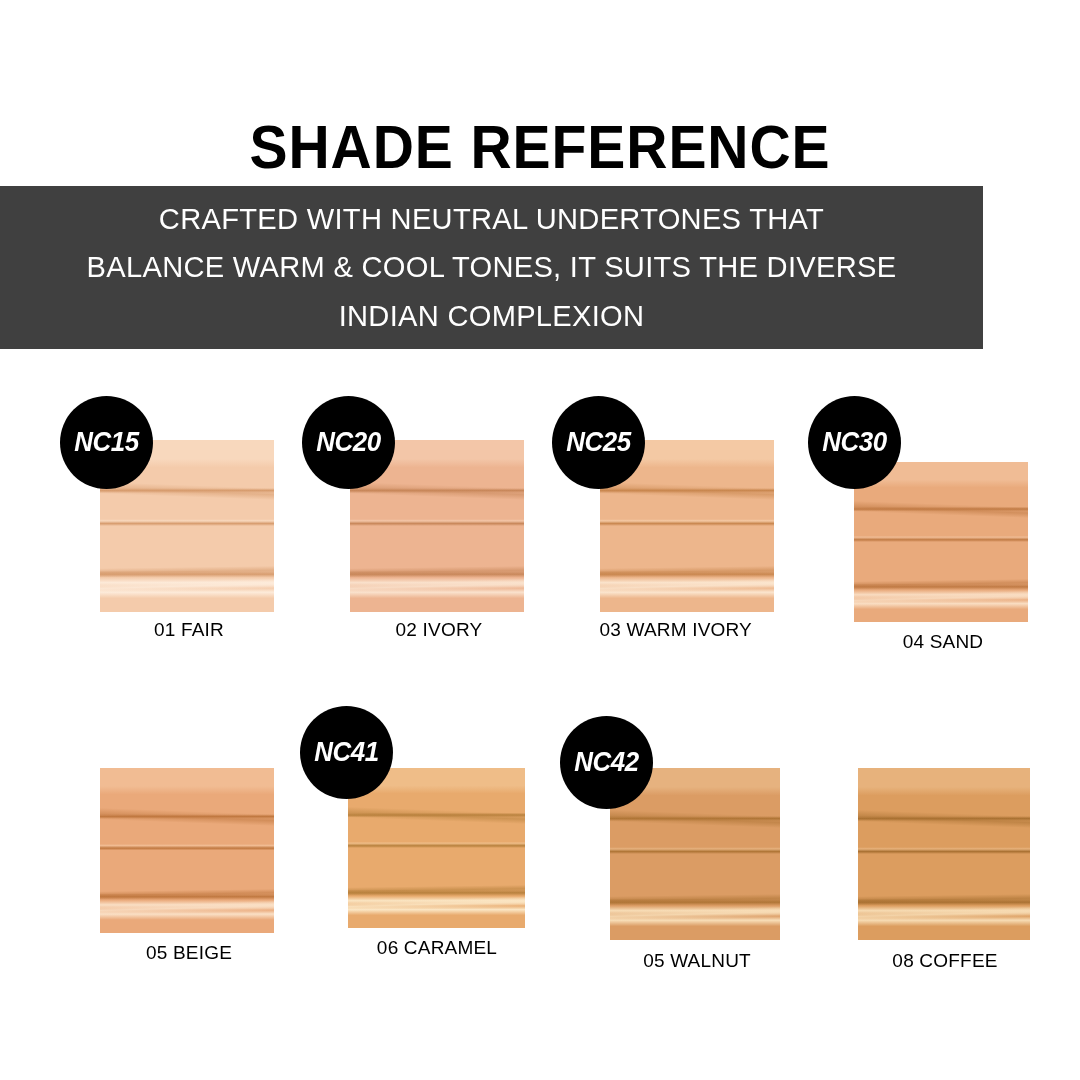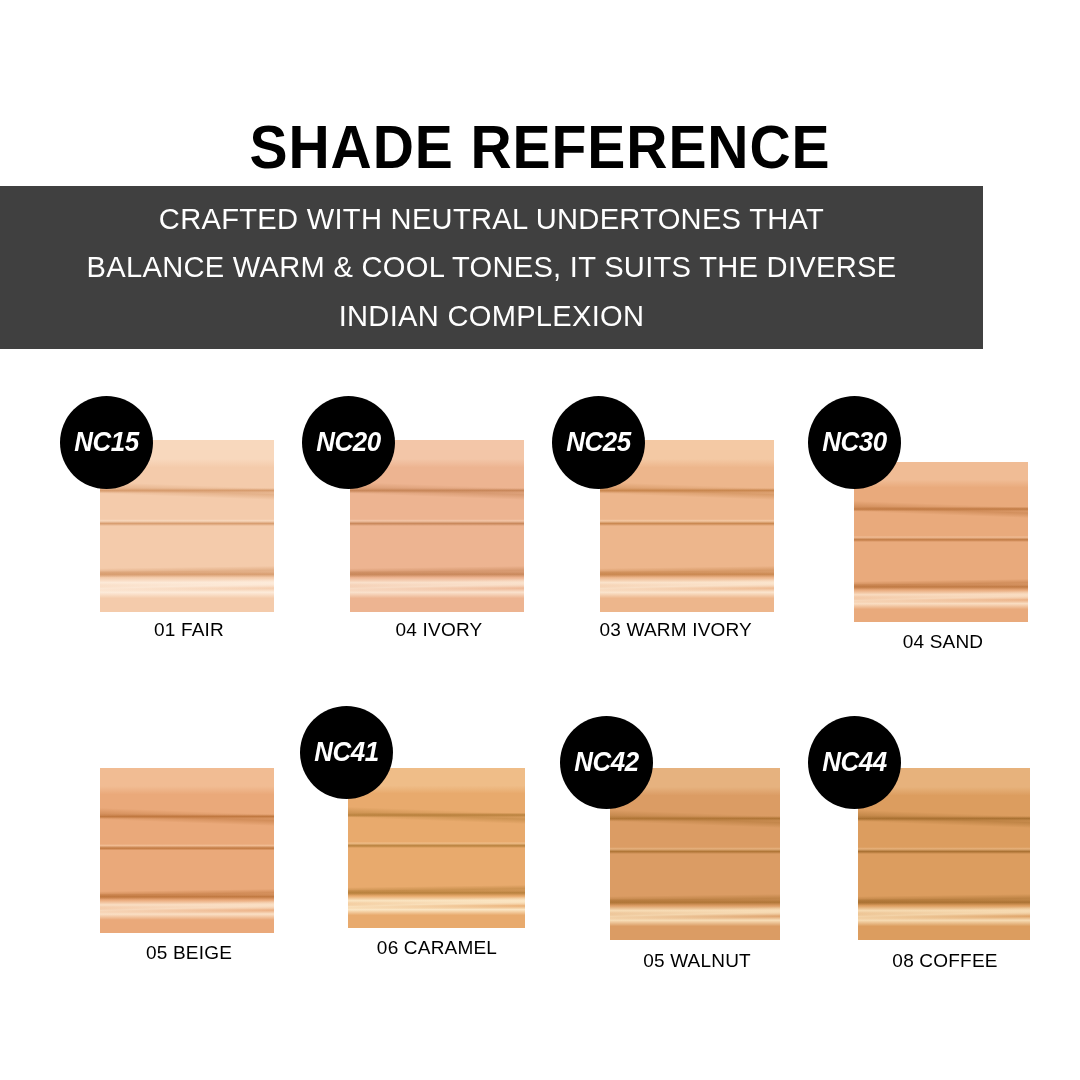--- a/index.html
+++ b/index.html
@@ -153,21 +153,21 @@
   <div class="shade-cell" style="left:302px; top:396px; width:250px; height:270px;">
     <div class="swatch" style="left:48px; top:44px; width:174px; height:172px;">
       <div class="swatch-surface" style="background: linear-gradient(rgb(243, 198, 168) 0%, rgb(243, 198, 168) 11%, rgb(237, 180, 145) 16%, rgb(237, 180, 145) 28%, rgb(200, 135, 90) 29.4%, rgb(237, 180, 145) 30.8%, rgb(237, 180, 145) 46%, rgb(243, 198, 168) 47%, rgb(200, 135, 90) 48.6%, rgb(237, 180, 145) 50%, rgb(237, 180, 145) 76%, rgb(200, 135, 90) 78%, rgb(237, 180, 145) 80%, rgb(250, 226, 205) 83%, rgb(237, 180, 145) 86%, rgb(250, 226, 205) 88.5%, rgb(237, 180, 145) 92%, rgb(237, 180, 145) 100%);"></div>
     <div class="streak" style="top: 26%; height: 7%; background: linear-gradient(rgba(0, 0, 0, 0) 0%, rgb(200, 135, 90) 55%, rgba(0, 0, 0, 0) 100%); opacity: 0.55; transform: rotate(2.1deg);"></div>
         <div class="streak" style="top: 74%; height: 5%; background: linear-gradient(rgba(0, 0, 0, 0) 0%, rgb(200, 135, 90) 50%, rgba(0, 0, 0, 0) 100%); opacity: 0.6; transform: rotate(-0.8deg);"></div>
         <div class="streak" style="top: 82%; height: 6%; background: linear-gradient(rgba(255, 255, 255, 0) 0%, rgb(250, 226, 205) 50%, rgba(255, 255, 255, 0) 100%); opacity: 0.85; transform: rotate(-1.6deg);"></div>
       </div>
     <div class="badge" style="left:0px; top:0px;">
       <span class="badge-label">NC20</span>
     </div>
-    <div class="shade-name" style="left:-18px; top:222px; width:310px;">04 IVORY</div>
+    <div class="shade-name" style="left:-18px; top:222px; width:310px;">02 IVORY</div>
   </div>
 
   <div class="shade-cell" style="left:552px; top:396px; width:250px; height:290px;">
     <div class="swatch" style="left:48px; top:44px; width:174px; height:172px;">
       <div class="swatch-surface" style="background: linear-gradient(rgb(244, 201, 164) 0%, rgb(244, 201, 164) 11%, rgb(237, 182, 140) 16%, rgb(237, 182, 140) 28%, rgb(201, 135, 79) 29.4%, rgb(237, 182, 140) 30.8%, rgb(237, 182, 140) 46%, rgb(244, 201, 164) 47%, rgb(201, 135, 79) 48.6%, rgb(237, 182, 140) 50%, rgb(237, 182, 140) 76%, rgb(201, 135, 79) 78%, rgb(237, 182, 140) 80%, rgb(251, 229, 206) 83%, rgb(237, 182, 140) 86%, rgb(251, 229, 206) 88.5%, rgb(237, 182, 140) 92%, rgb(237, 182, 140) 100%);"></div>
     <div class="streak" style="top: 26%; height: 7%; background: linear-gradient(rgba(0, 0, 0, 0) 0%, rgb(201, 135, 79) 55%, rgba(0, 0, 0, 0) 100%); opacity: 0.55; transform: rotate(2.1deg);"></div>
         <div class="streak" style="top: 74%; height: 5%; background: linear-gradient(rgba(0, 0, 0, 0) 0%, rgb(201, 135, 79) 50%, rgba(0, 0, 0, 0) 100%); opacity: 0.6; transform: rotate(-0.8deg);"></div>
         <div class="streak" style="top: 82%; height: 6%; background: linear-gradient(rgba(255, 255, 255, 0) 0%, rgb(251, 229, 206) 50%, rgba(255, 255, 255, 0) 100%); opacity: 0.85; transform: rotate(-1.6deg);"></div>
       </div>
     <div class="badge" style="left:0px; top:0px;justify-content:center;">
@@ -225,19 +225,16 @@
     <div class="shade-name" style="left:-18px; top:233px; width:310px;">05 WALNUT</div>
   </div>
 
   <div class="shade-cell" style="left:808px; top:716px; width:250px; height:270px;">
     <div class="swatch" style="left:50px; top:52px; width:172px; height:172px;">
       <div class="swatch-surface" style="background: linear-gradient(rgb(231, 178, 124) 0%, rgb(231, 178, 124) 11%, rgb(220, 157, 95) 16%, rgb(220, 157, 95) 28%, rgb(169, 113, 50) 29.4%, rgb(220, 157, 95) 30.8%, rgb(220, 157, 95) 46%, rgb(231, 178, 124) 47%, rgb(169, 113, 50) 48.6%, rgb(220, 157, 95) 50%, rgb(220, 157, 95) 76%, rgb(169, 113, 50) 78%, rgb(220, 157, 95) 80%, rgb(247, 220, 180) 83%, rgb(220, 157, 95) 86%, rgb(247, 220, 180) 88.5%, rgb(220, 157, 95) 92%, rgb(220, 157, 95) 100%);"></div>
     <div class="streak" style="top: 26%; height: 7%; background: linear-gradient(rgba(0, 0, 0, 0) 0%, rgb(169, 113, 50) 55%, rgba(0, 0, 0, 0) 100%); opacity: 0.55; transform: rotate(2.1deg);"></div>
         <div class="streak" style="top: 74%; height: 5%; background: linear-gradient(rgba(0, 0, 0, 0) 0%, rgb(169, 113, 50) 50%, rgba(0, 0, 0, 0) 100%); opacity: 0.6; transform: rotate(-0.8deg);"></div>
         <div class="streak" style="top: 82%; height: 6%; background: linear-gradient(rgba(255, 255, 255, 0) 0%, rgb(247, 220, 180) 50%, rgba(255, 255, 255, 0) 100%); opacity: 0.85; transform: rotate(-1.6deg);"></div>
       </div>
-    <div class="badge" style="left:0px; top:0px;">
-      <span class="badge-label">NC44</span>
-    </div>
     <div class="shade-name" style="left:-18px; top:233px; width:310px;">08 COFFEE</div>
   </div>
 
 </div>
 
 </body></html>

